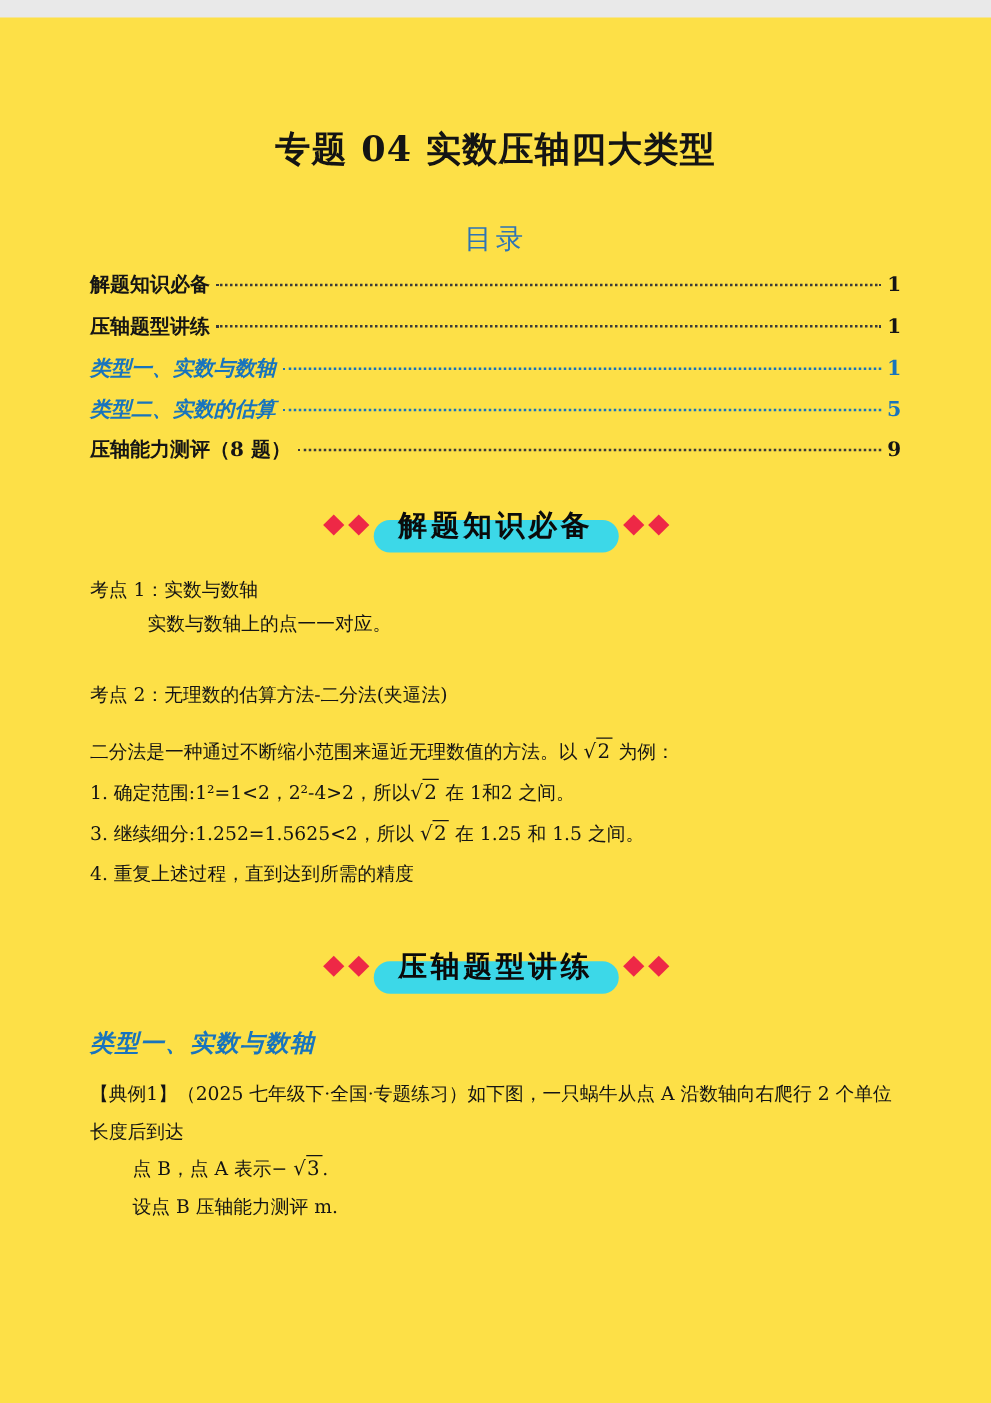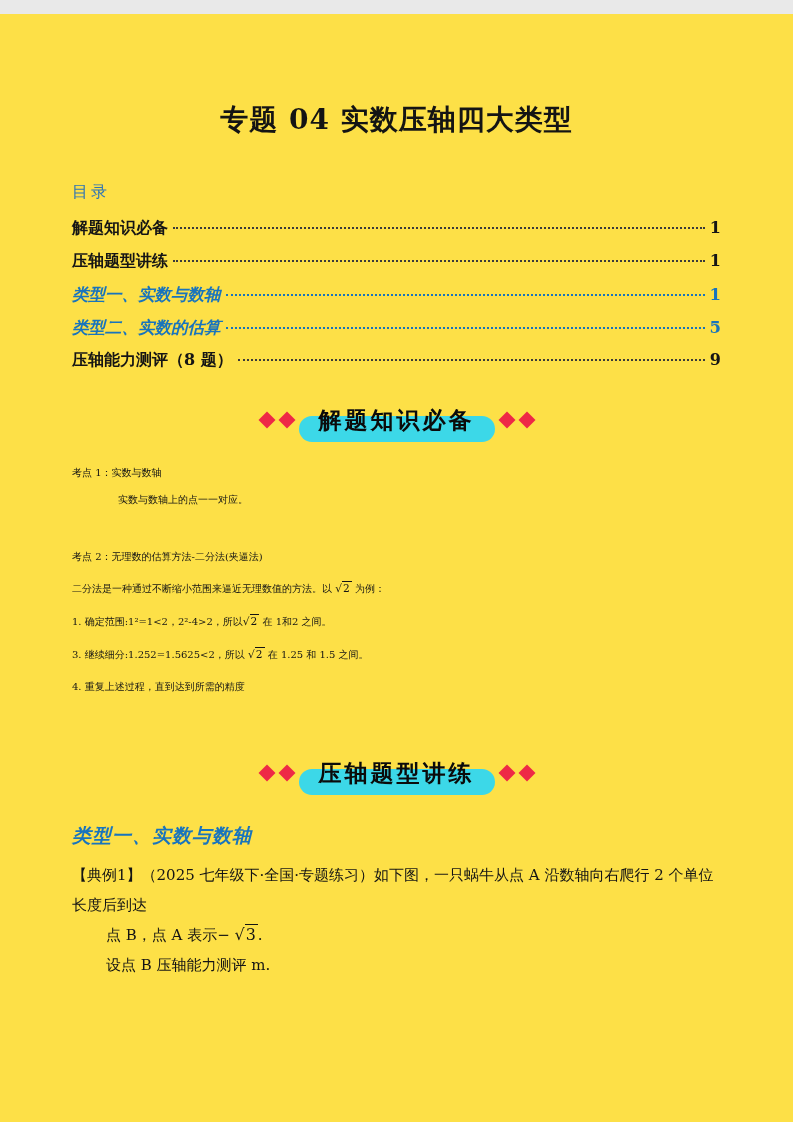--- a/index.html
+++ b/index.html
@@ -11,22 +11,22 @@
   .content { padding:0 72px; }
 
   
   .doc-title {
     padding-top:86px; text-align:center;
     font-size:28px; font-weight:700; letter-spacing:1px; line-height:40px;
   }
 
   
   .toc-heading {
-    margin-top:40px; color:#2E74B5;
-    font-size:16px; letter-spacing:3px; line-height:24px;
+    margin-top:40px; text-align:center; color:#2E74B5;
+    font-size:22px; letter-spacing:3px; line-height:24px;
   }
   .toc { margin-top:14px; }
   .toc-row {
     display:flex; align-items:baseline; height:33px; font-size:16px;
     font-weight:600; color:#151515; cursor:default;
   }
   .toc-row .label { white-space:nowrap; }
   .toc-row .leader {
     flex:1; border-bottom:2px dotted #3a3a3a; margin:0 5px;
     transform:translateY(-4px); min-width:20px;
@@ -49,25 +49,25 @@
   }
   .pill-text {
     position:relative; z-index:1;
     font-family:"Liberation Sans", sans-serif; font-weight:900;
     font-size:23px; letter-spacing:3px; color:#0b0b0b; line-height:30px; display:inline-block;
   }
   .hdr-knowledge { margin-top:22px; }
   .hdr-practice  { margin-top:48px; }
 
   
-  .kp { font-size:10px; line-height:27px; }
+  .kp { font-size:15px; line-height:27px; }
   .kp-title-1 { margin-top:24px; }
   .kp-body-1 { padding-left:46px; }
   .kp-title-2 { margin-top:30px; }
-  .step { font-size:10px; height:33px; line-height:20px; white-space:nowrap; }
+  .step { font-size:15px; height:33px; line-height:45px; white-space:nowrap; }
   .step-intro { margin-top:8px; }
 
   .sqrt { display:inline-block; white-space:nowrap; font-size:1.06em; }
   .sqrt .rad { font-style:normal; }
   .sqrt .vinc { border-top:1.5px solid currentColor; padding:0 2px 0 1px; }
 
   
   .type-heading {
     margin-top:34px; color:#1874BD; font-weight:700; font-style:italic;
     font-size:19px; letter-spacing:1px; line-height:26px;

